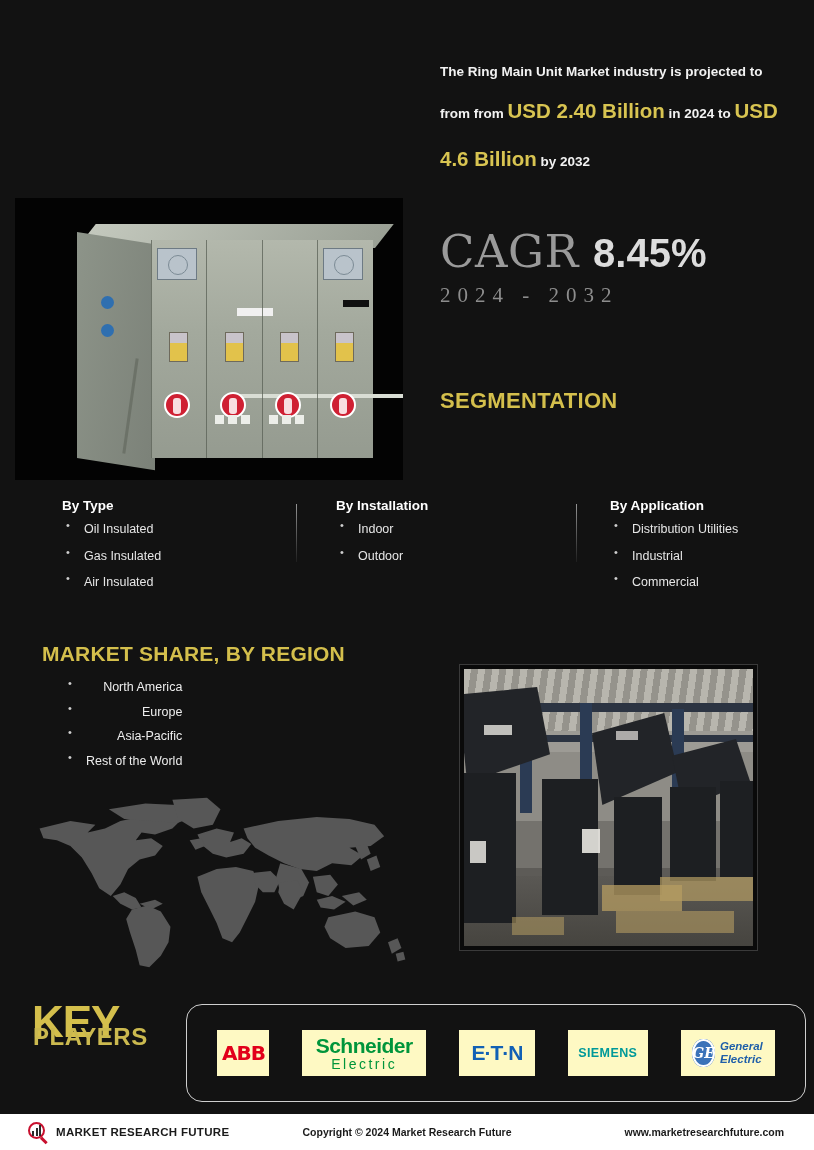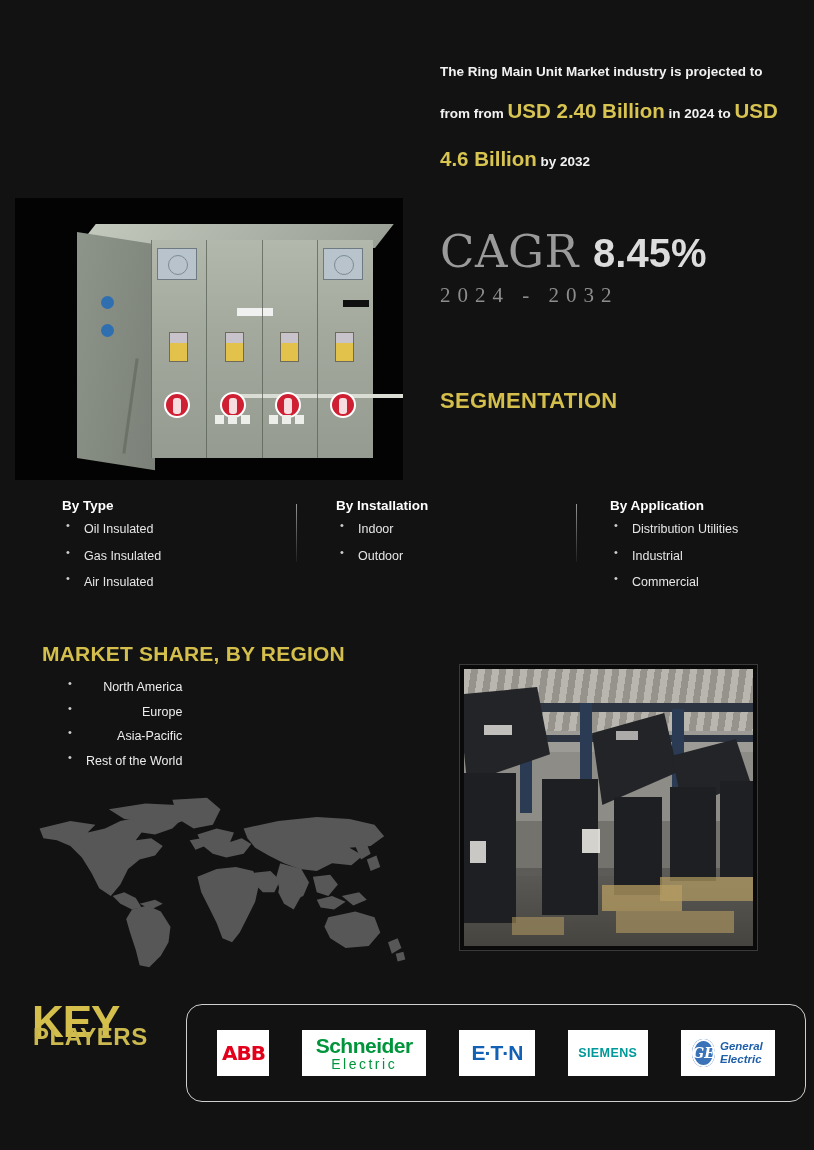--- a/index.html
+++ b/index.html
@@ -169,21 +169,21 @@
   .kp-players {
     position:absolute; left:33px; top:1025px;
     font-size:24px; font-weight:700; color:#cbb94f; letter-spacing:.5px; line-height:1;
   }
   .kp-box {
     position:absolute; left:186px; top:1004px; width:620px; height:98px;
     border:1.5px solid #cfcfcf; border-radius:16px;
     display:flex; align-items:center; justify-content:space-around; padding:0 14px;
   }
   .logo {
-    background:#ffffff; height:46px; display:flex; align-items:center;
+    background:#fef9c3; height:46px; display:flex; align-items:center;
     justify-content:center; padding:0 12px;
   }
   .l-abb { width:52px; }
   .l-abb .t { color:#e2001a; font-weight:700; font-size:20px; letter-spacing:-1px;
               font-family:"DejaVu Sans", sans-serif; }
   .l-sch { width:124px; flex-direction:column; line-height:1; }
   .l-sch .s1 { color:#00953b; font-weight:700; font-size:21px; letter-spacing:-.5px; }
   .l-sch .s2 { color:#00953b; font-weight:400; font-size:14px; letter-spacing:2.5px; margin-top:1px; }
   .l-eat { width:76px; }
   .l-eat .t { color:#1261b5; font-weight:700; font-size:21px; letter-spacing:-1px; }
@@ -415,14 +415,28 @@
     </div>
     <div class="logo l-ge">
       <span class="circ">GE</span>
       <span class="txt">
         <span>General</span><br>
         <span>Electric</span>
       </span>
     </div>
   </div>
 
+  <div class="footer">
+    <div class="f-logo">
+      <span class="f-mark">
+        <span class="ring"></span>
+        <span class="handle"></span>
+        <span class="b" style="left:4px;height:5px"></span>
+        <span class="b" style="left:7.5px;height:8px"></span>
+        <span class="b" style="left:11px;height:11px"></span>
+      </span>
+      <span class="name">MARKET RESEARCH FUTURE</span>
+    </div>
+    <div class="f-copy">Copyright © 2024 Market Research Future</div>
+    <div class="f-url">www.marketresearchfuture.com</div>
+  </div>
 
 </div>
 
 </body></html>

